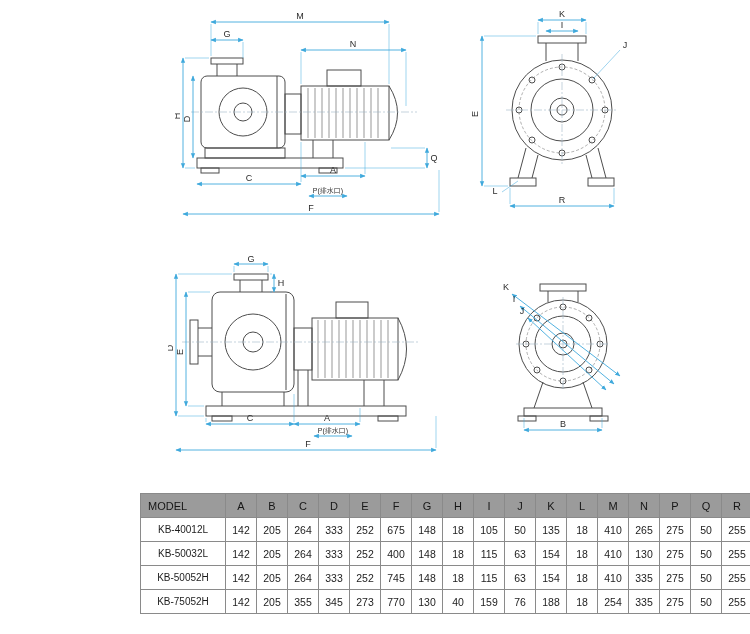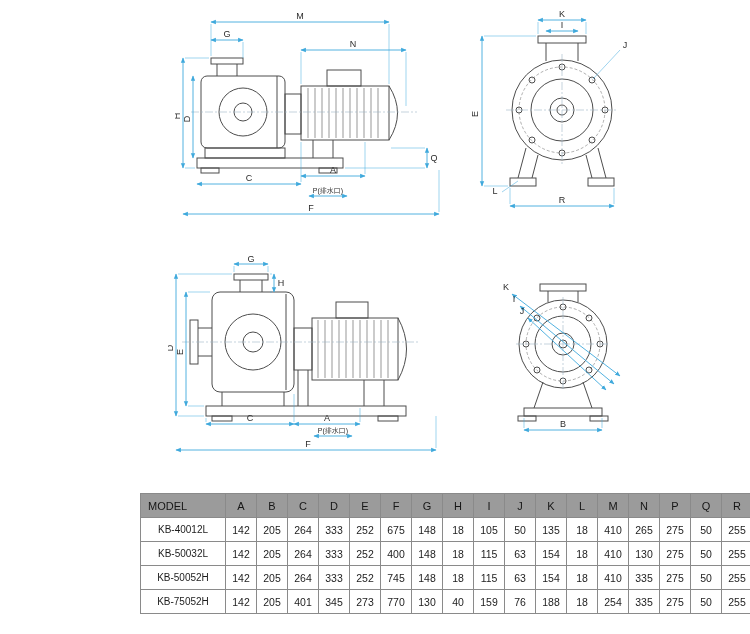--- a/index.html
+++ b/index.html
@@ -371,21 +371,21 @@
           <td>410</td>
           <td>335</td>
           <td>275</td>
           <td>50</td>
           <td>255</td>
         </tr>
         <tr>
           <td class="model-cell">KB-75052H</td>
           <td>142</td>
           <td>205</td>
-          <td>401</td>
+          <td>355</td>
           <td>345</td>
           <td>273</td>
           <td>770</td>
           <td>130</td>
           <td>40</td>
           <td>159</td>
           <td>76</td>
           <td>188</td>
           <td>18</td>
           <td>254</td>

